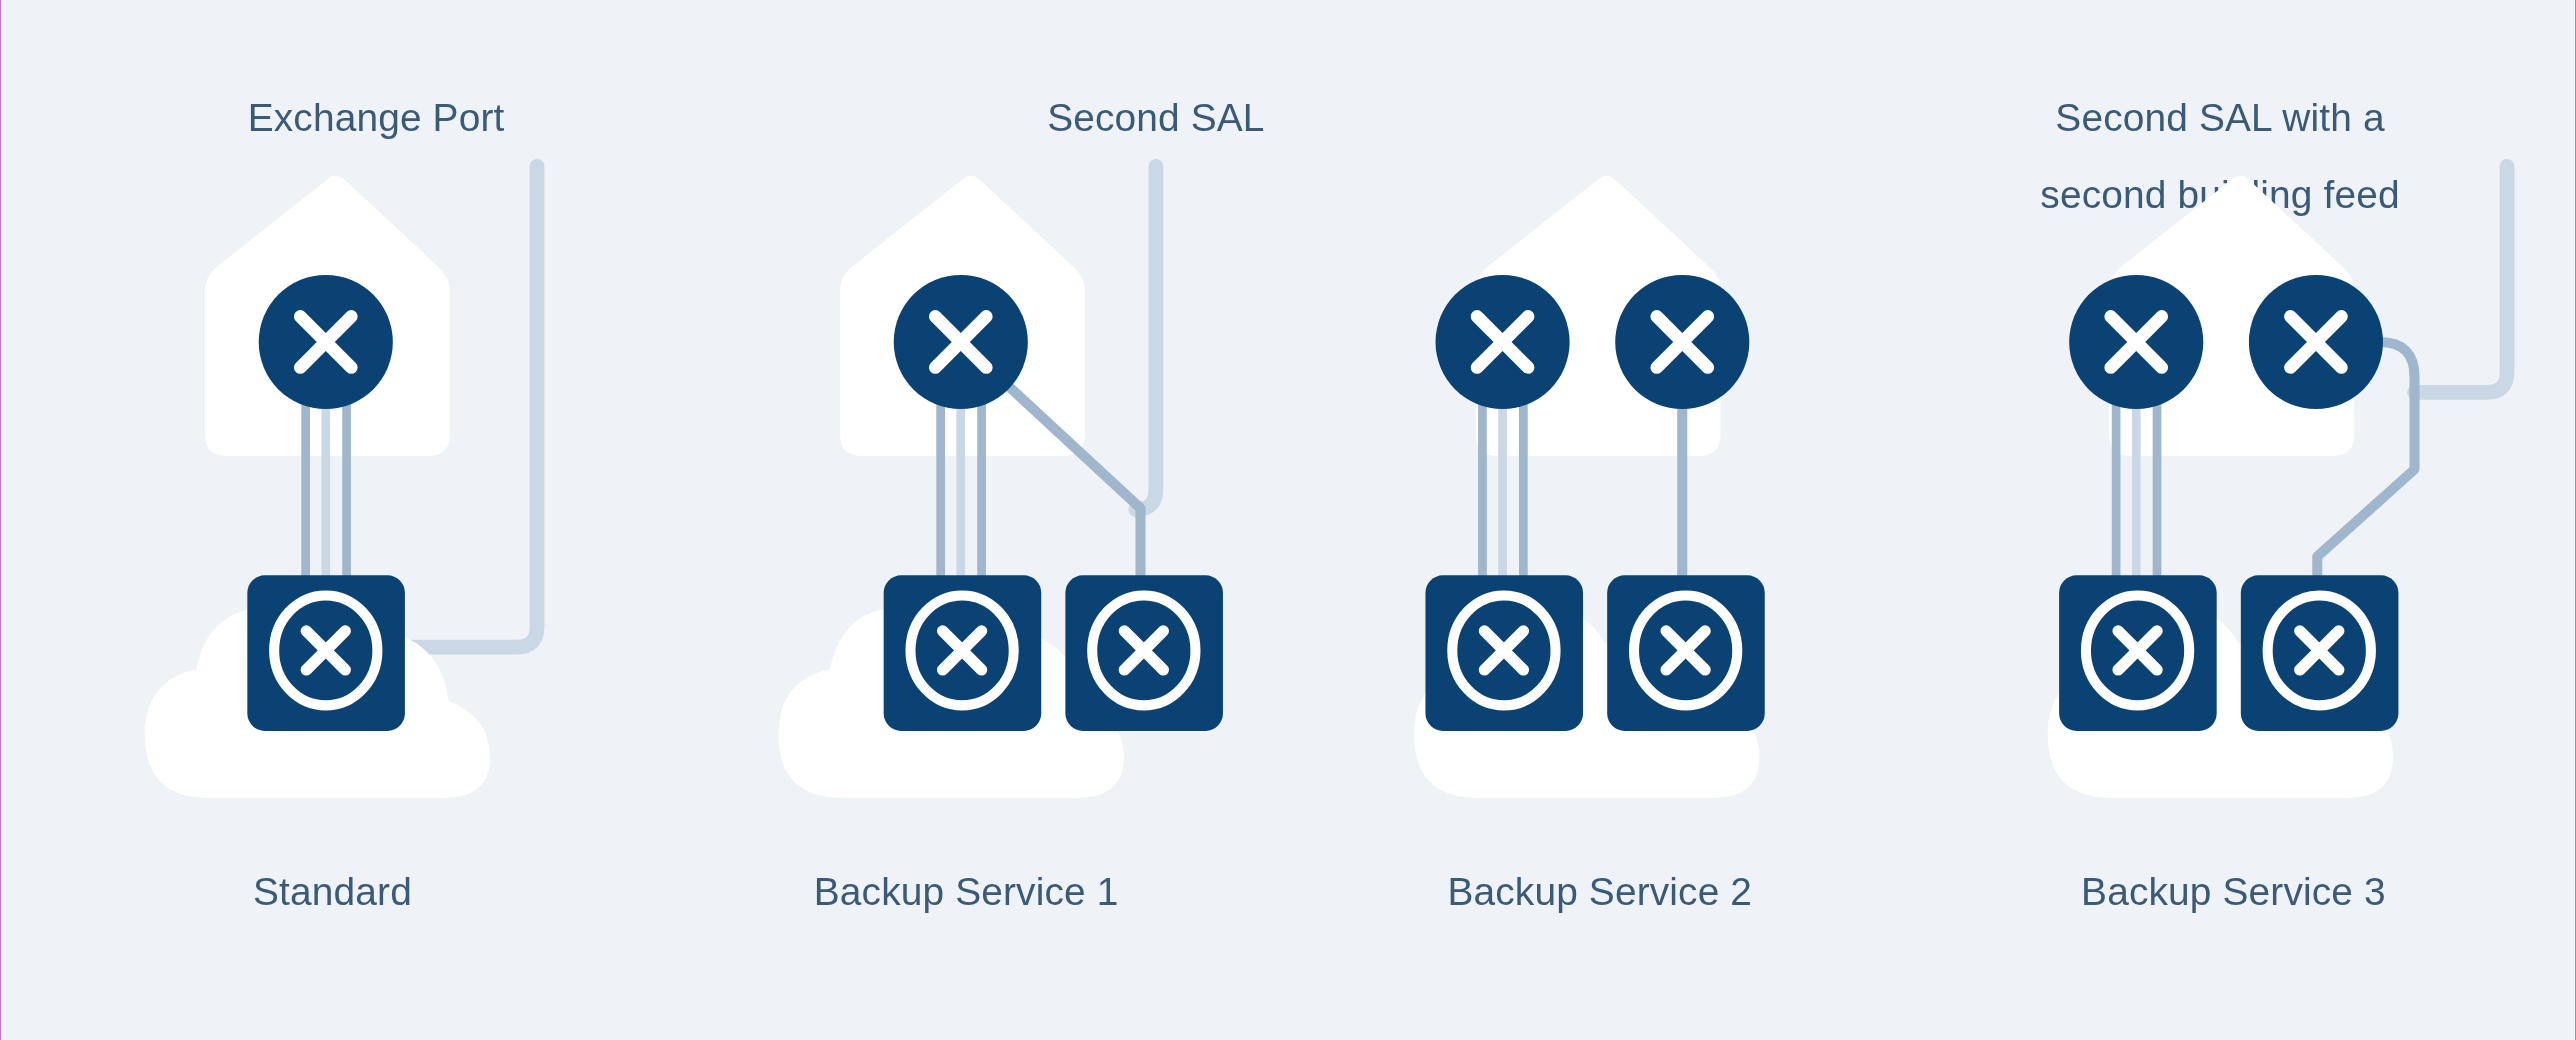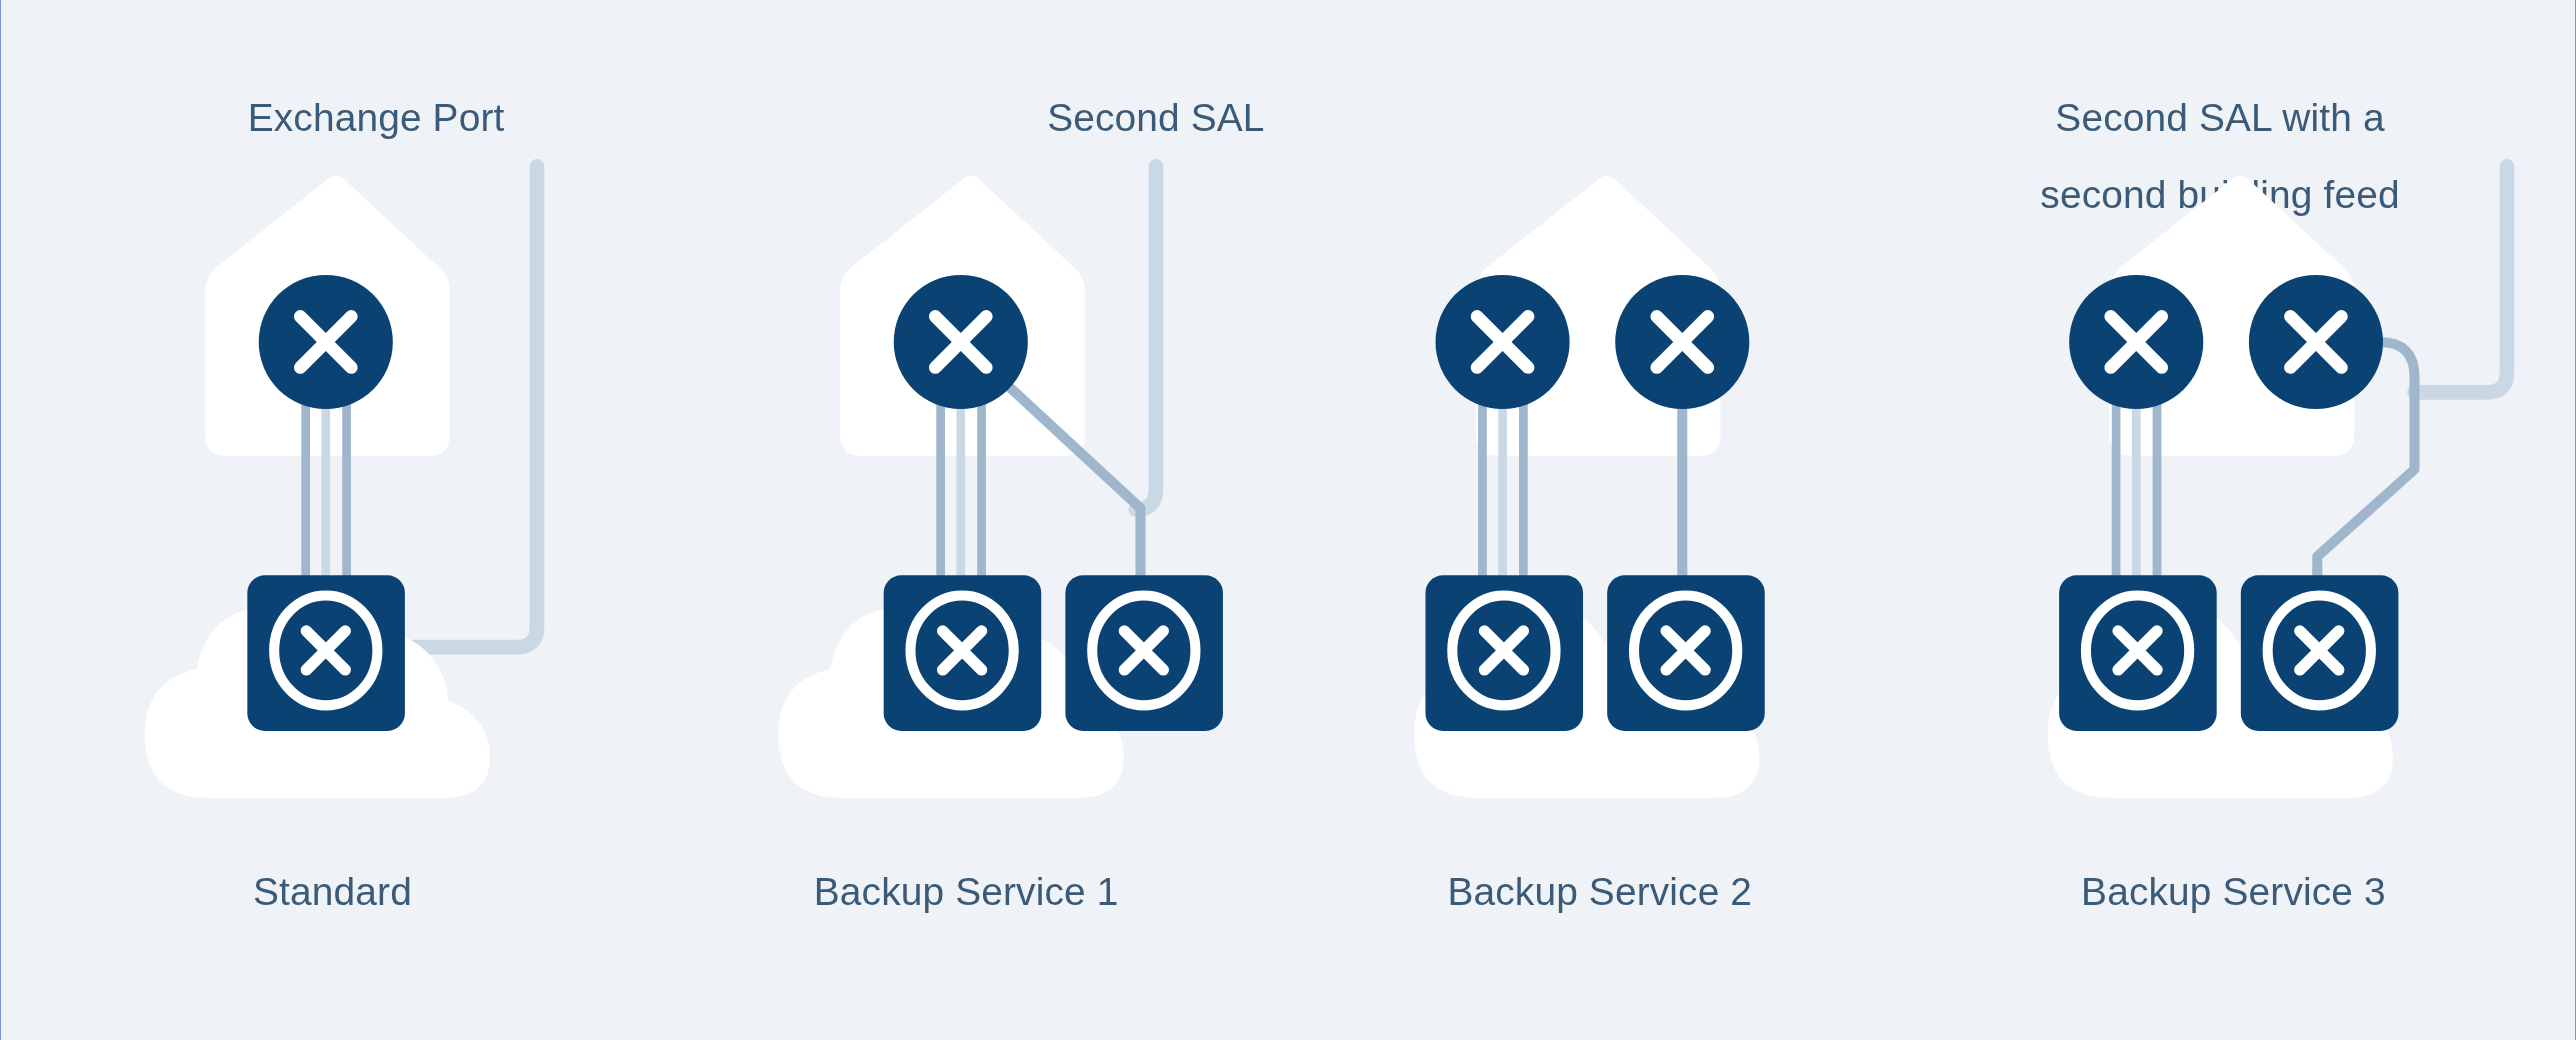--- a/index.html
+++ b/index.html
@@ -9,21 +9,21 @@
     background: #eff3f7;
   }
   body {
     font-family: "Liberation Sans", sans-serif;
     -webkit-font-smoothing: antialiased;
   }
   #stage {
     position: relative;
     width: 2576px;
     height: 1040px;
-    background: #1d4ed8;
+    background: #a21caf;
     overflow: hidden;
   }
   .diagram-svg {
     display: block;
     width: 2576px;
     height: 1040px;
   }
   .top-label,
   .bottom-label {
     font-family: "Liberation Sans", sans-serif;

